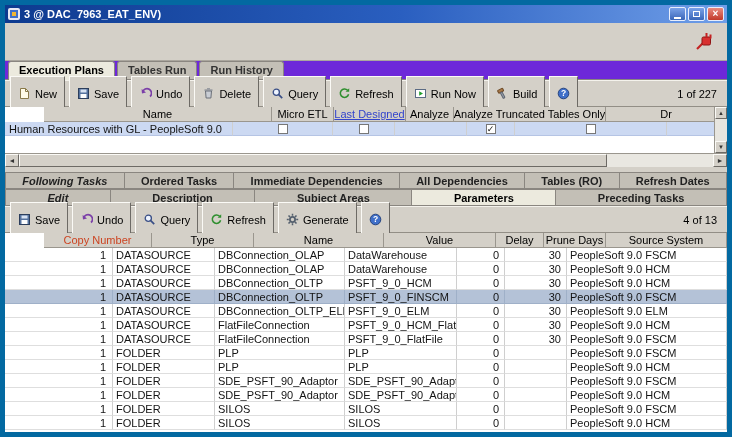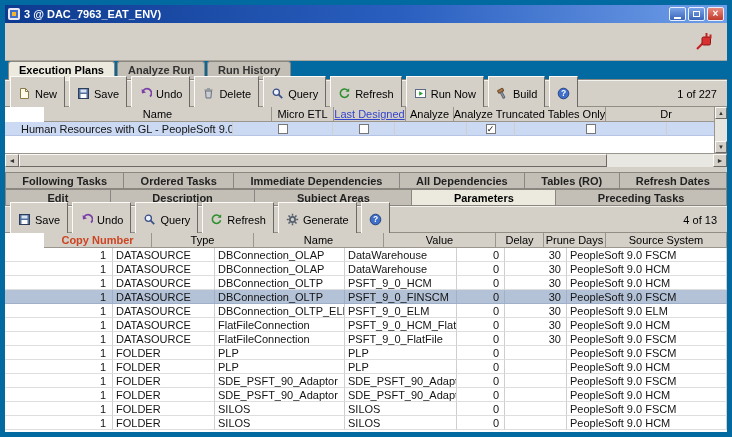--- a/index.html
+++ b/index.html
@@ -37,21 +37,21 @@
   .topstrip {
     height:38px; flex:0 0 38px; background:#d4d0c8;
     border-bottom:1px solid #aaa69e;
     display:flex; align-items:center; justify-content:flex-end; padding-right:8px;
   }
   .plugbtn { width:26px; height:24px; display:flex; align-items:center; justify-content:center; }
 
   
   .maintabs {
     height:19px; flex:0 0 19px; display:flex; align-items:flex-end;
-    padding-left:3px; gap:2px; background:#0369a1; border-bottom:1px solid #8a8680;
+    padding-left:3px; gap:2px; background:#6d28d9; border-bottom:1px solid #8a8680;
   }
   .mtab {
     padding:2px 10px; background:#c3bfb6; border:1px solid #8a8680; border-bottom:none;
     border-radius:3px 3px 0 0; font-weight:bold; color:#333; white-space:nowrap;
     line-height:13px; cursor:default;
   }
   .mtab.active { background:#eceade; color:#000; margin-bottom:-1px; padding-bottom:3px; }
 
   
   .toolbar {
@@ -68,38 +68,38 @@
   .tbtn .icon svg { width:13px; height:13px; }
   .counter { margin-left:auto; font-size:11px; padding-right:2px; }
 
   
   .thead { display:flex; height:15px; background:#d4d0c8;margin-left:39px; }
   .th {
     display:flex; align-items:center; justify-content:center;
     border-right:1px solid #9a968e; border-bottom:1px solid #9a968e;
     font-size:11px; white-space:nowrap; overflow:hidden; cursor:default;
   }
-  .th.red { color:#cc4422;font-weight:bold; }
+  .th.red { color:#cc4422; }
   .th.sorted { color:#3344cc; text-decoration:underline; }
   .trow { display:flex; height:14px; background:#fff; }
   .td {
     display:flex; align-items:center; border-right:1px solid #cfcfcf;
     border-bottom:1px solid #dedede; font-size:11px; color:#141414;
     white-space:nowrap; overflow:hidden; padding:0 3px;
   }
   .cb {
     width:10px; height:10px; background:#fff; border:1px solid #777;
     margin:0 auto; font-size:9px; line-height:9px; text-align:center; color:#111;
   }
 
   
   .toptable { height:46px; flex:0 0 46px; position:relative; background:#fff; overflow:hidden; }
   .toptable .trow.selected { background:#ccd9f2; }
   .toptable .trow.selected .td { border-bottom-color:#b5c4e4; }
-  .t0 { width:228px; } .trow .t0 { justify-content:flex-start; padding-left:16px; }
+  .t0 { width:228px; } .trow .t0 { justify-content:flex-start; padding-left:4px; }
   .t1 { width:100px; justify-content:center; }
   .t2 { width:62px;  justify-content:center; }
   .t3 { width:72px;  justify-content:center; }
   .t4 { width:48px;  justify-content:center; }
   .t5 { width:152px; justify-content:center; }
   .t6 { flex:1; justify-content:center; }
   .vscroll {
     position:absolute; top:0; right:0; width:13px; height:46px;
     background:#e7e5df; border-left:1px solid #9a968e;
     display:flex; flex-direction:column; justify-content:space-between;
@@ -127,21 +127,21 @@
   .htrack { flex:1; }
   .gap { height:5px; flex:0 0 5px; background:#d4d0c8; }
 
   
   .dtabs { height:17px; flex:0 0 17px; display:flex; background:#d4d0c8; }
   .dtab {
     flex:1 1 auto; display:flex; align-items:center; justify-content:center;
     padding:0 8px; background:#c3bfb6; border:1px solid #8a8680; margin-left:-1px;
     font-weight:bold; font-size:11px; color:#222; white-space:nowrap; cursor:default;
   }
-  .dtab:first-child { margin-left:0; }
+  .dtab:first-child { margin-left:0;font-style:italic; }
   .dtab.active { background:#eceade; color:#000; }
 
   
   .paramstable { flex:1 1 auto; background:#fff; overflow:hidden; }
   .paramstable .trow.selected { background:#b4c2d7; }
   .paramstable .trow.selected .td { border-bottom-color:#9fb0c8; border-right-color:#9fb0c8; }
   .p0 { width:108px; } .trow .p0 { justify-content:flex-end; padding-right:6px; }
   .p1 { width:102px; } .trow .p1 { justify-content:flex-start; }
   .p2 { width:130px; } .trow .p2 { justify-content:flex-start; }
   .p3 { width:112px; } .trow .p3 { justify-content:flex-start; }
@@ -183,21 +183,21 @@
             <path d="M2 18 L7.5 12.5" stroke="#c32222" stroke-width="2.2"></path>
             <rect x="7" y="6" width="8.5" height="8" rx="1.5" fill="#d83030" stroke="#8e1414"></rect>
             <path d="M11.5 2v4.5 M15.5 3.5v4" stroke="#c32222" stroke-width="2"></path>
           </svg>
       </span>
     </span>
   </div>
 
   <div class="maintabs">
     <span class="mtab active">Execution Plans</span>
-    <span class="mtab">Analyze Run</span>
+    <span class="mtab">Tables Run</span>
     <span class="mtab">Run History</span>
   </div>
 
   <div class="toolbar">
     <button class="tbtn">
       <span class="icon">
           <svg viewBox="0 0 13 13">
             <path d="M2.5 1.5h5l3 3v7h-8z" fill="#fffbe8" stroke="#8a7a4a"></path>
             <path d="M7.5 1.5v3h3" fill="none" stroke="#8a7a4a"></path>
           </svg>

